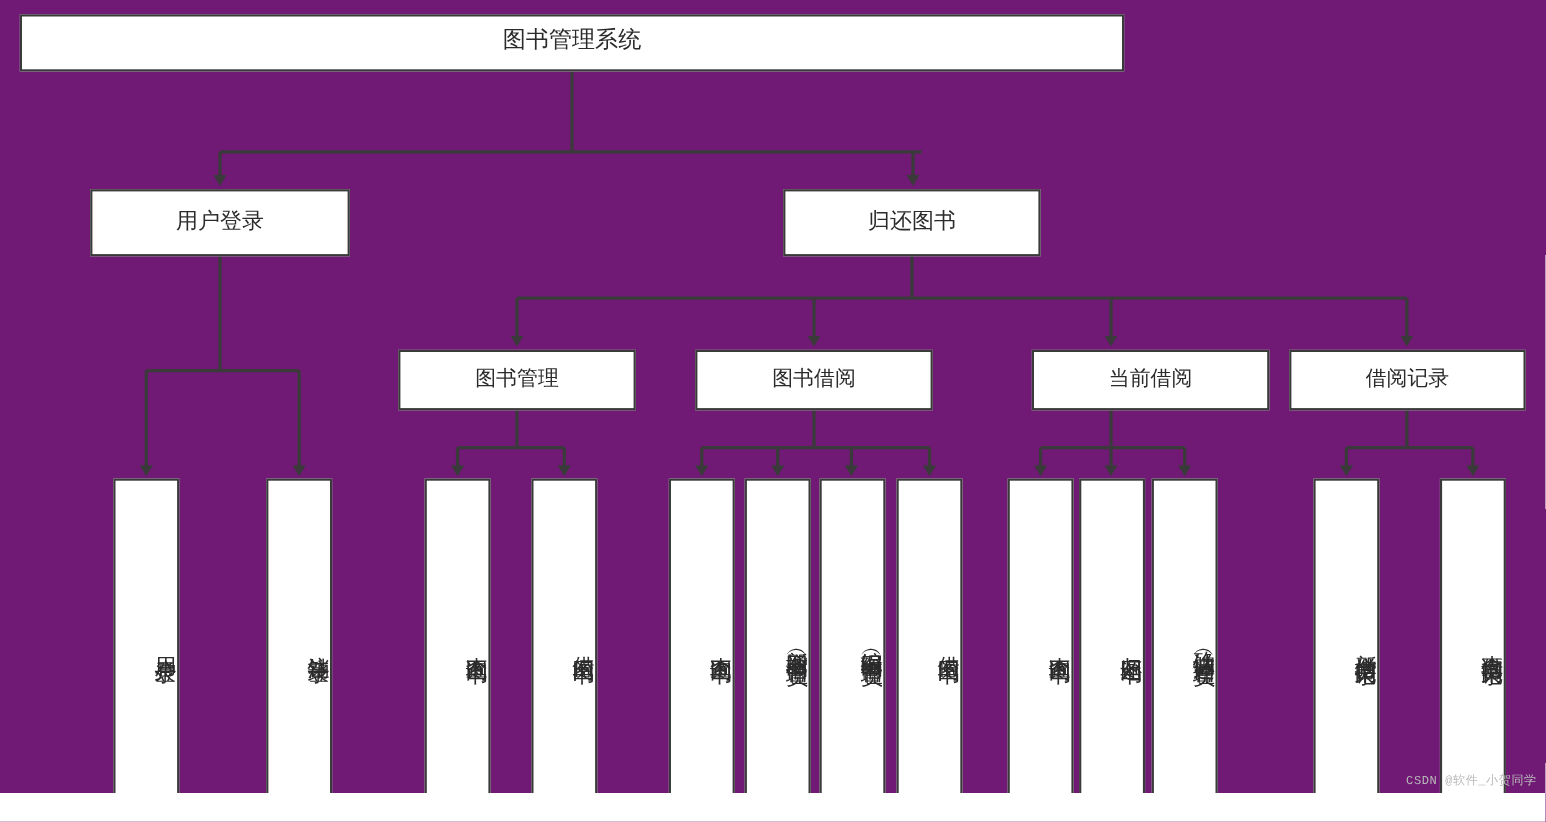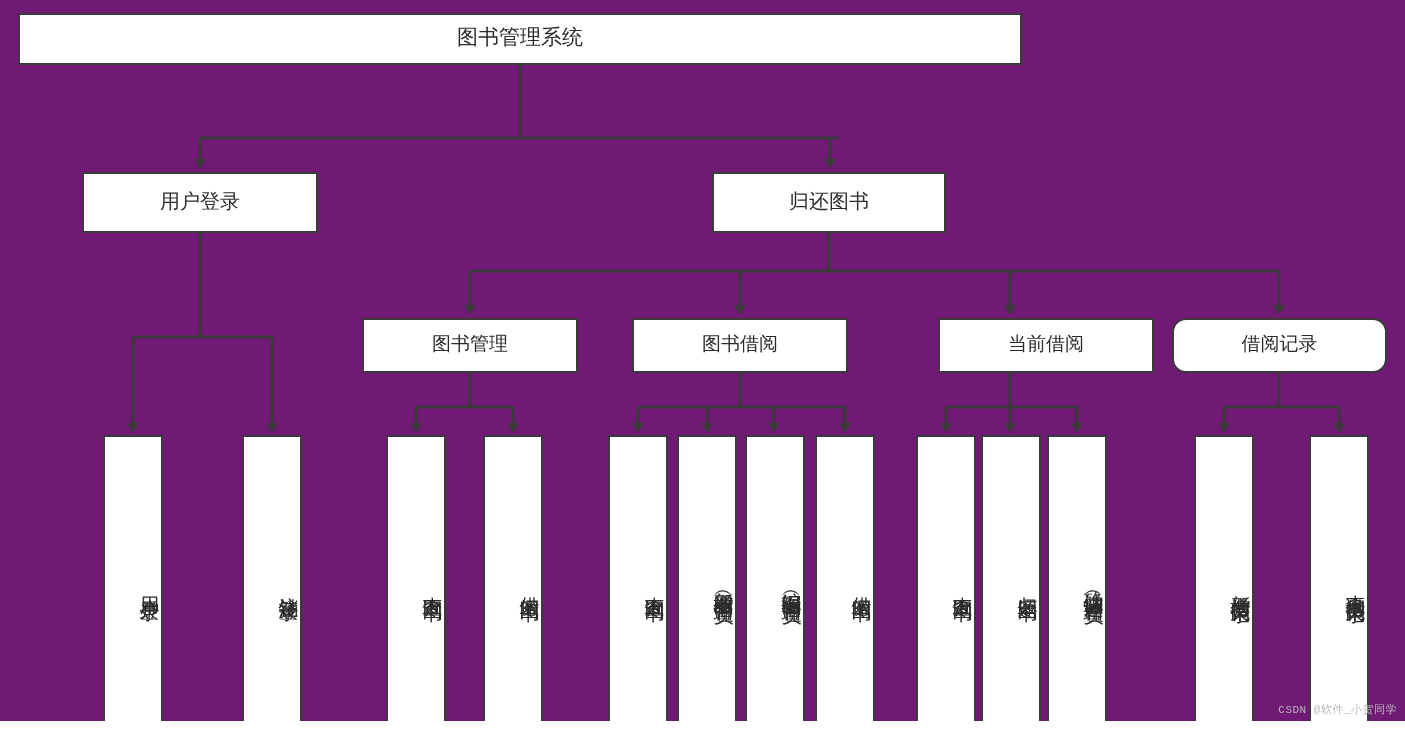--- a/index.html
+++ b/index.html
@@ -131,21 +131,21 @@
 
   <div class="node lvl2" style="left:362px;top:318px;width:216px;height:55px;">
     <span>图书管理</span>
   </div>
   <div class="node lvl2" style="left:632px;top:318px;width:216px;height:55px;">
     <span>图书借阅</span>
   </div>
   <div class="node lvl2" style="left:902px;top:318px;width:216px;height:55px;margin-left:36px;">
     <span>当前借阅</span>
   </div>
-  <div class="node lvl2" style="left:1172px;top:318px;width:215px;height:55px;border-radius:14px;">
+  <div class="node lvl2" style="left:1172px;top:318px;width:215px;height:55px;">
     <span>借阅记录</span>
   </div>
 
   <div class="node leaf" style="left:103px;top:435px;width:60px;height:300px;">
     <span class="vtext">用户登录</span>
   </div>
   <div class="node leaf" style="left:242px;top:435px;width:60px;height:300px;">
     <span class="vtext">注销登录</span>
   </div>
 

